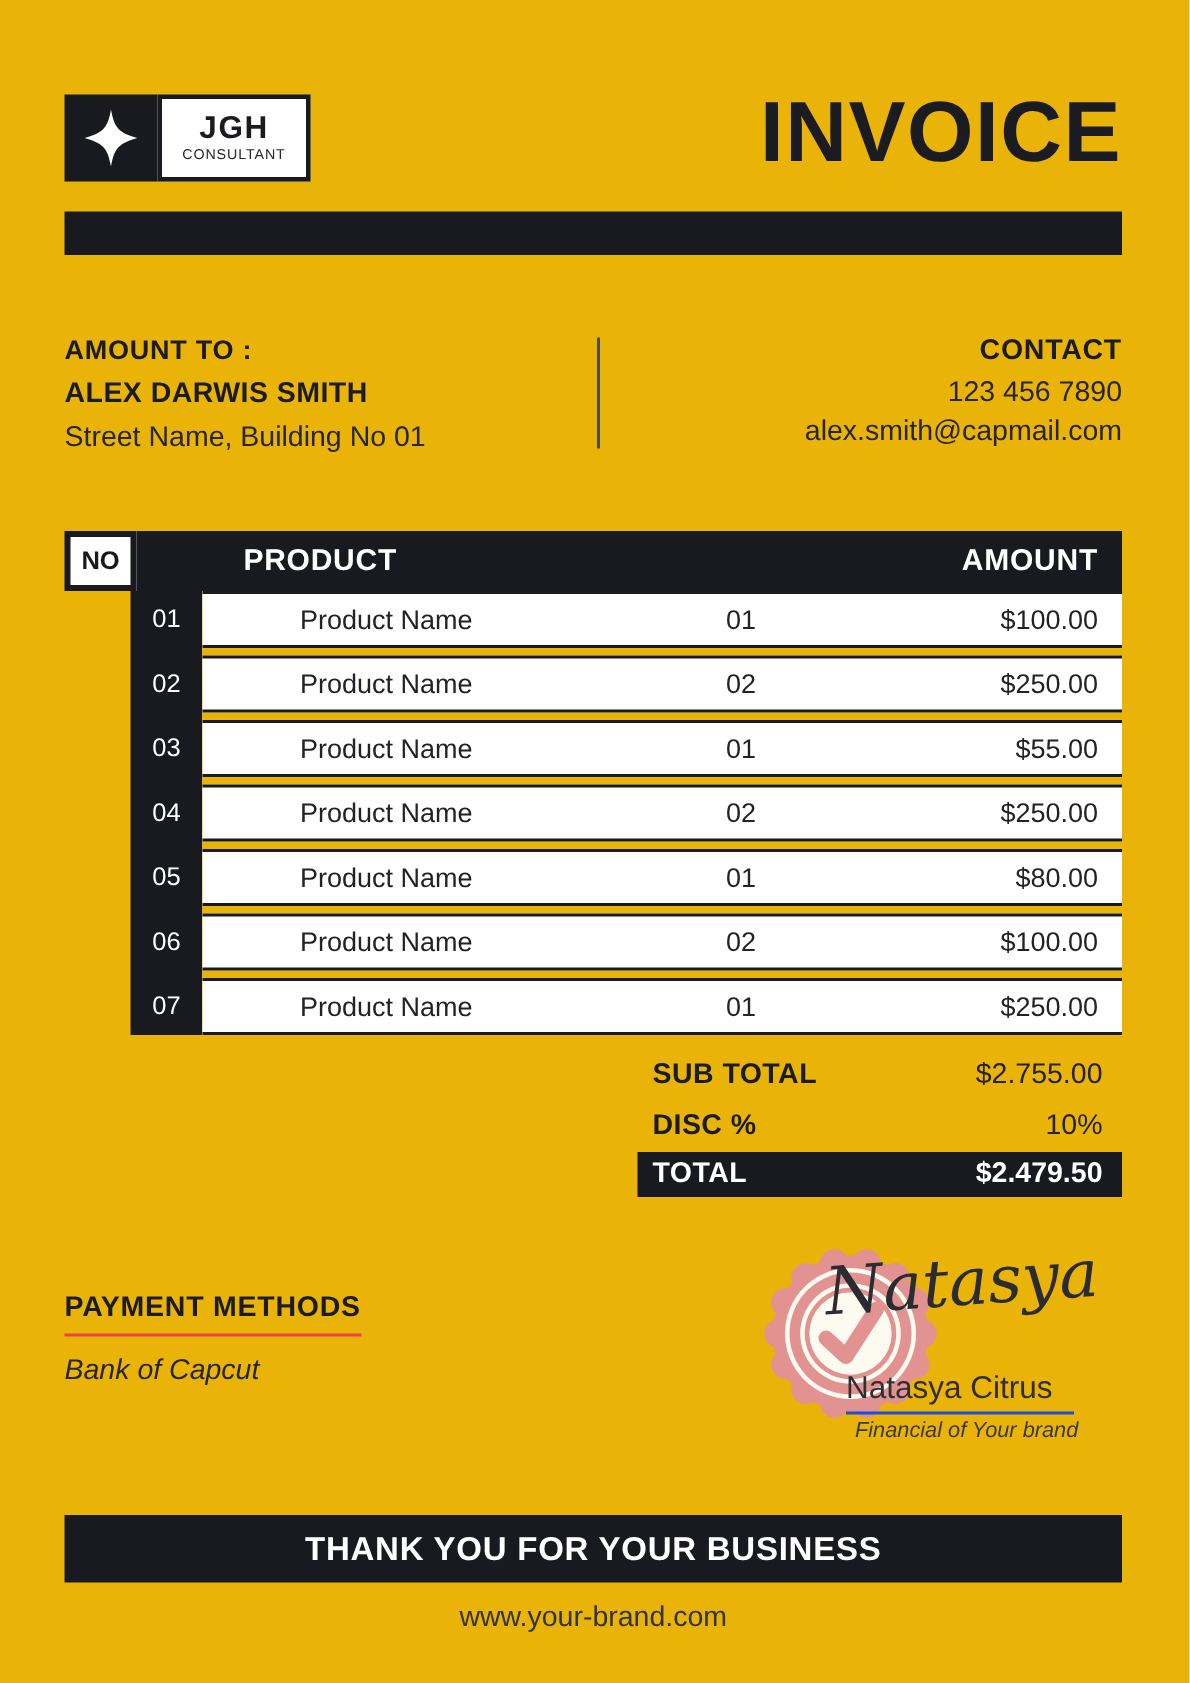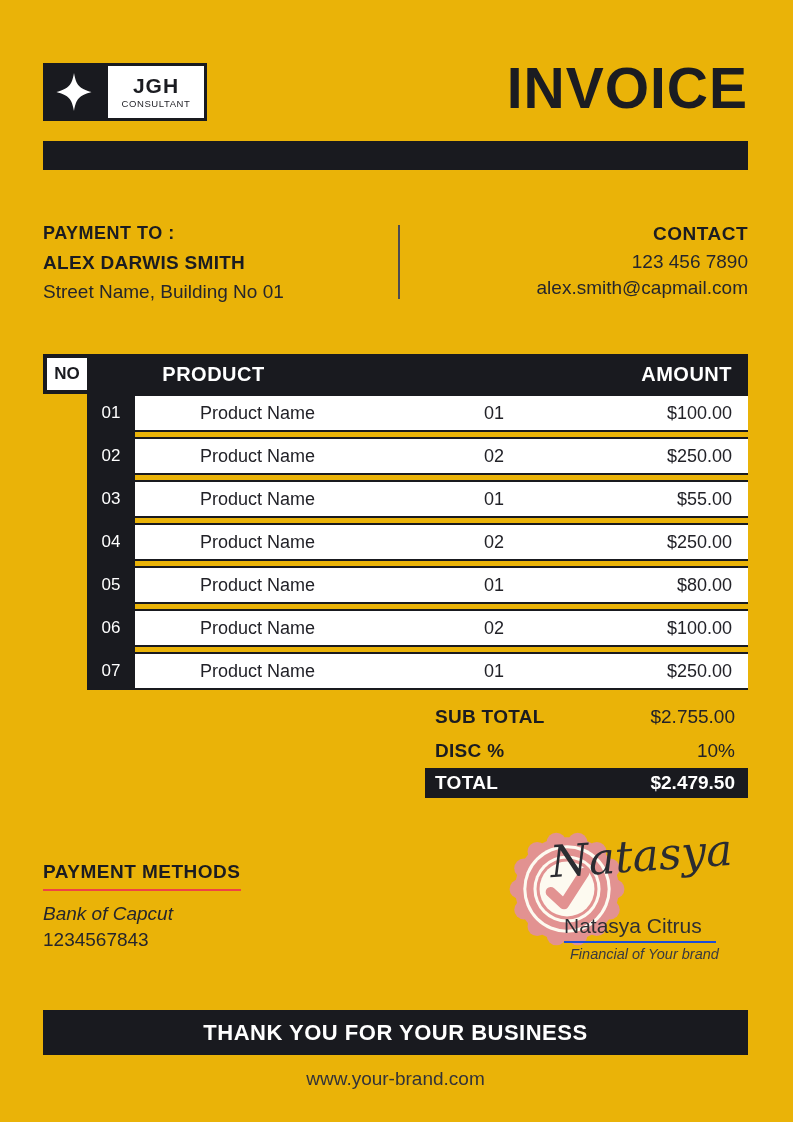--- a/index.html
+++ b/index.html
@@ -129,21 +129,21 @@
           <div class="logo-sub">CONSULTANT</div>
         </div>
       </div>
       <div class="invoice-title">INVOICE</div>
     </div>
 
     <div class="divider-bar"></div>
 
     <div class="parties">
       <div class="billing">
-        <div class="billing-heading">PAYMENT TO :</div>
+        <div class="billing-heading">AMOUNT TO :</div>
         <div class="billing-name">ALEX DARWIS SMITH</div>
         <div class="billing-address">Street Name, Building No 01</div>
       </div>
       <div class="v-divider"></div>
       <div class="contact">
         <div class="contact-heading">CONTACT</div>
         <div class="contact-phone">123 456 7890</div>
         <div class="contact-email">alex.smith@capmail.com</div>
       </div>
     </div>
@@ -230,21 +230,20 @@
       <div class="total-bar">
         <span class="tlabel">TOTAL</span>
         <span class="tvalue">$2.479.50</span>
       </div>
     </div>
 
     <div class="bottom-row">
       <div class="payment">
         <div class="payment-title">PAYMENT METHODS</div>
         <div class="payment-bank">Bank of Capcut</div>
-        <div class="payment-account">1234567843</div>
       </div>
 
       <div class="sig-block">
         <svg class="stamp" viewBox="0 0 120 120" aria-hidden="true">
           <g fill="#e2909a">
             <circle cx="60" cy="60" r="51"></circle>
             <circle cx="107" cy="60" r="9.5"></circle>
             <circle cx="102.4" cy="80.4" r="9.5"></circle>
             <circle cx="89.3" cy="96.8" r="9.5"></circle>
             <circle cx="70.5" cy="105.8" r="9.5"></circle>

